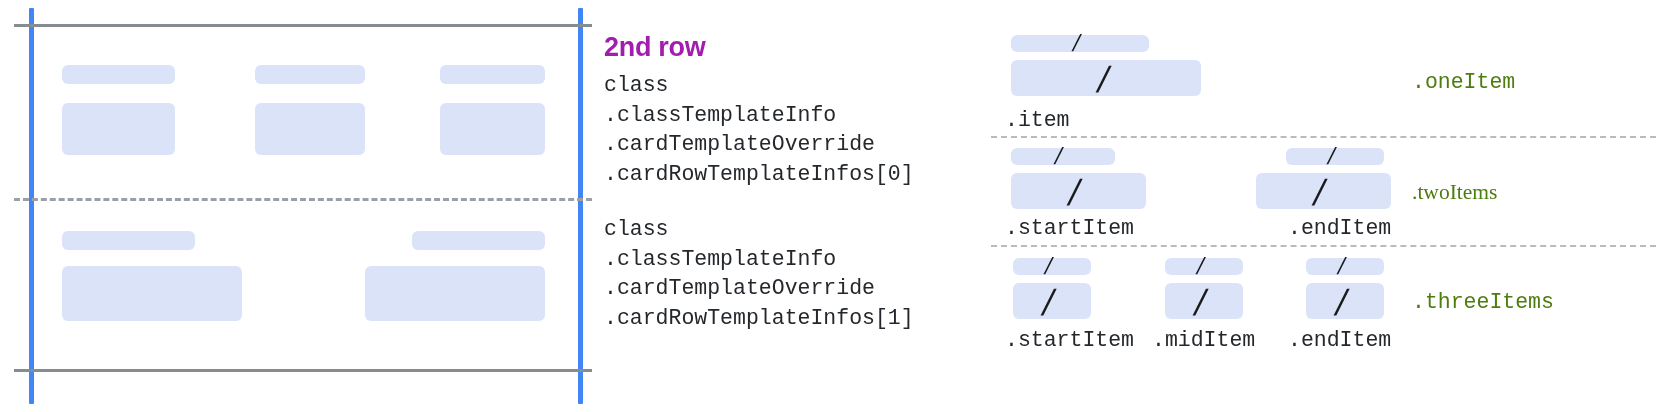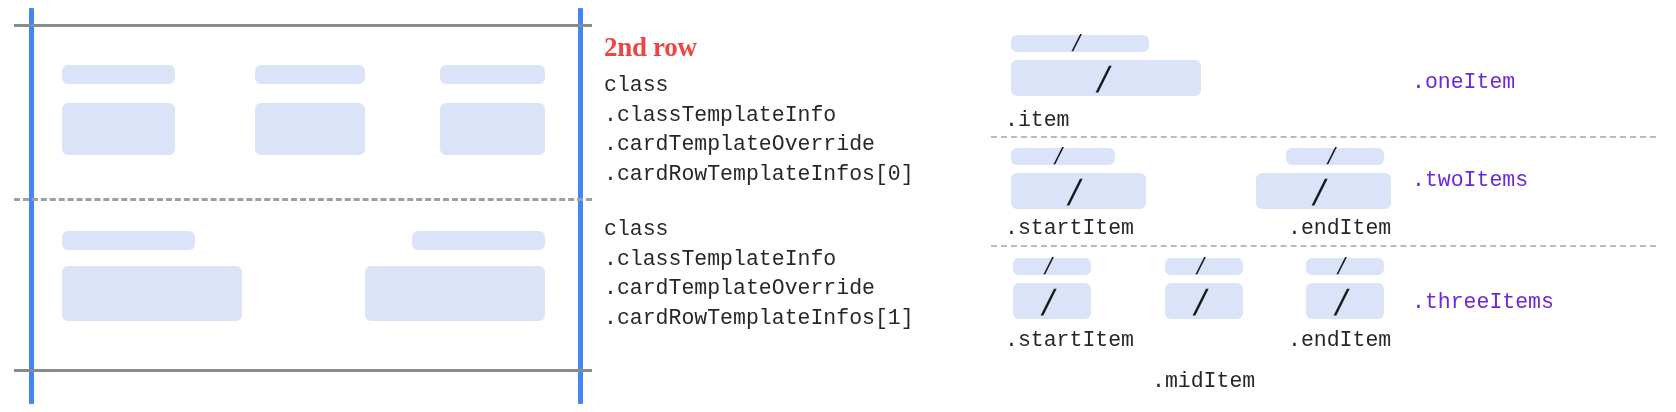--- a/index.html
+++ b/index.html
@@ -43,42 +43,42 @@
     height: 0;
     border-top: 2px dashed #b7bcc1;
   }
 
   
   .ann {
     position: absolute;
     left: 604px;
   }
   .ann-title {
-    font-family: Liberation Serif, serif;
+    font-family: Liberation Sans, sans-serif;
     font-size: 27px;
     font-weight: bold;
-    color: #ef4444;
+    color: #a21caf;
     letter-spacing: -0.3px;
     line-height: 1;
     white-space: nowrap;
   }
   .ann-code {
     font-family: "Liberation Mono", monospace;
     font-size: 21.5px;
     color: #24282c;
     line-height: 29.5px;
     white-space: pre;
   }
 
   
   .rlabel {
     position: absolute;
     font-family: "Liberation Mono", monospace;
     font-size: 21.5px;
-    color: #6d28d9;
+    color: #4d7c0f;
     white-space: nowrap;
     line-height: 1;
   }
   .slabel {
     position: absolute;
     font-family: "Liberation Mono", monospace;
     font-size: 21.5px;
     color: #24282c;
     white-space: nowrap;
     line-height: 1;
@@ -175,41 +175,41 @@
       <div class="slabel" style="left:1005px; top:218px;">.startItem</div>
 
       <div class="ph" style="left:1286px; top:148px; width:98px; height:17px;">
         <span class="slash sm" style="left:42px; top:-5px;">/</span>
       </div>
       <div class="ph" style="left:1256px; top:173px; width:135px; height:36px;">
         <span class="slash lg" style="left:58px; top:-1px;">/</span>
       </div>
       <div class="slabel" style="left:1288px; top:218px;">.endItem</div>
 
-      <div class="rlabel" style="left:1412px; top:170px;">.twoItems</div>
+      <div class="rlabel" style="left:1412px; top:182px;font-family:Liberation Serif, serif;">.twoItems</div>
     </div>
 
     <div class="dashed-thin" style="left:991px; top:245px; width:665px;"></div>
 
     <div>
       <div class="ph" style="left:1013px; top:258px; width:78px; height:17px;">
         <span class="slash sm" style="left:32px; top:-5px;">/</span>
       </div>
       <div class="ph" style="left:1013px; top:283px; width:78px; height:36px;">
         <span class="slash lg" style="left:30px; top:-1px;">/</span>
       </div>
       <div class="slabel" style="left:1005px; top:330px;">.startItem</div>
 
       <div class="ph" style="left:1165px; top:258px; width:78px; height:17px;">
         <span class="slash sm" style="left:32px; top:-5px;">/</span>
       </div>
       <div class="ph" style="left:1165px; top:283px; width:78px; height:36px;">
         <span class="slash lg" style="left:30px; top:-1px;">/</span>
       </div>
-      <div class="slabel" style="left:1152px; top:330px;margin-top:41px;">.midItem</div>
+      <div class="slabel" style="left:1152px; top:330px;">.midItem</div>
 
       <div class="ph" style="left:1306px; top:258px; width:78px; height:17px;">
         <span class="slash sm" style="left:32px; top:-5px;">/</span>
       </div>
       <div class="ph" style="left:1306px; top:283px; width:78px; height:36px;">
         <span class="slash lg" style="left:30px; top:-1px;">/</span>
       </div>
       <div class="slabel" style="left:1288px; top:330px;">.endItem</div>
 
       <div class="rlabel" style="left:1412px; top:292px;">.threeItems</div>

